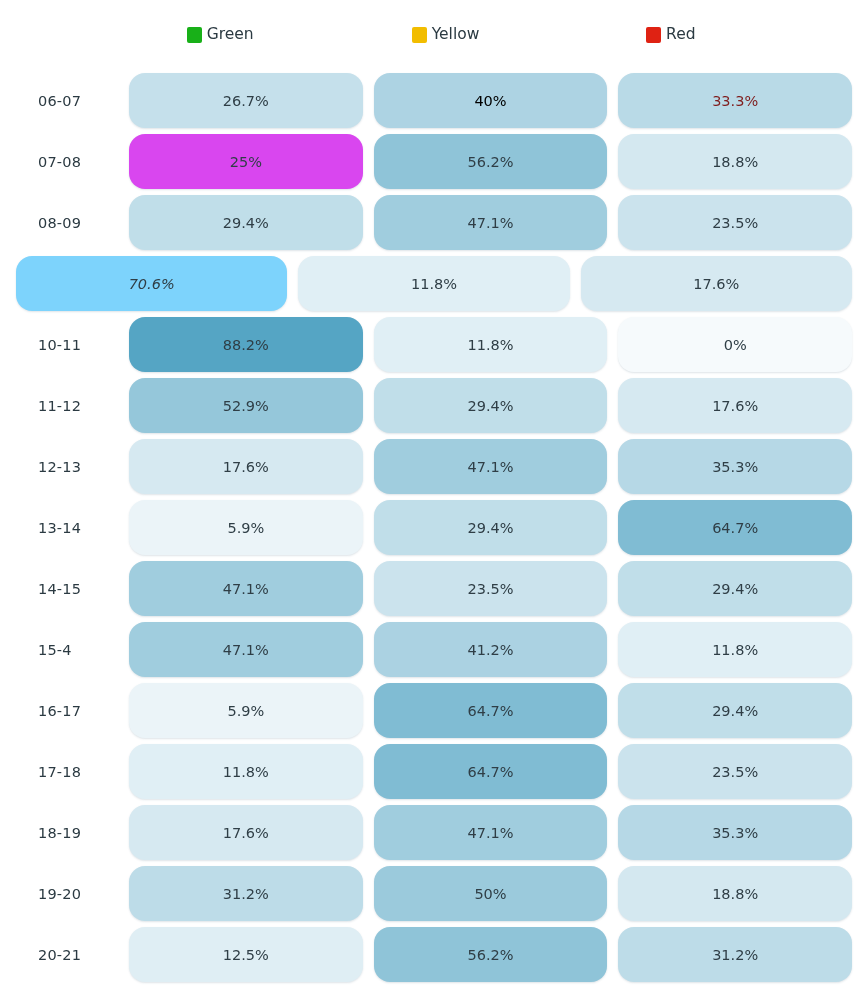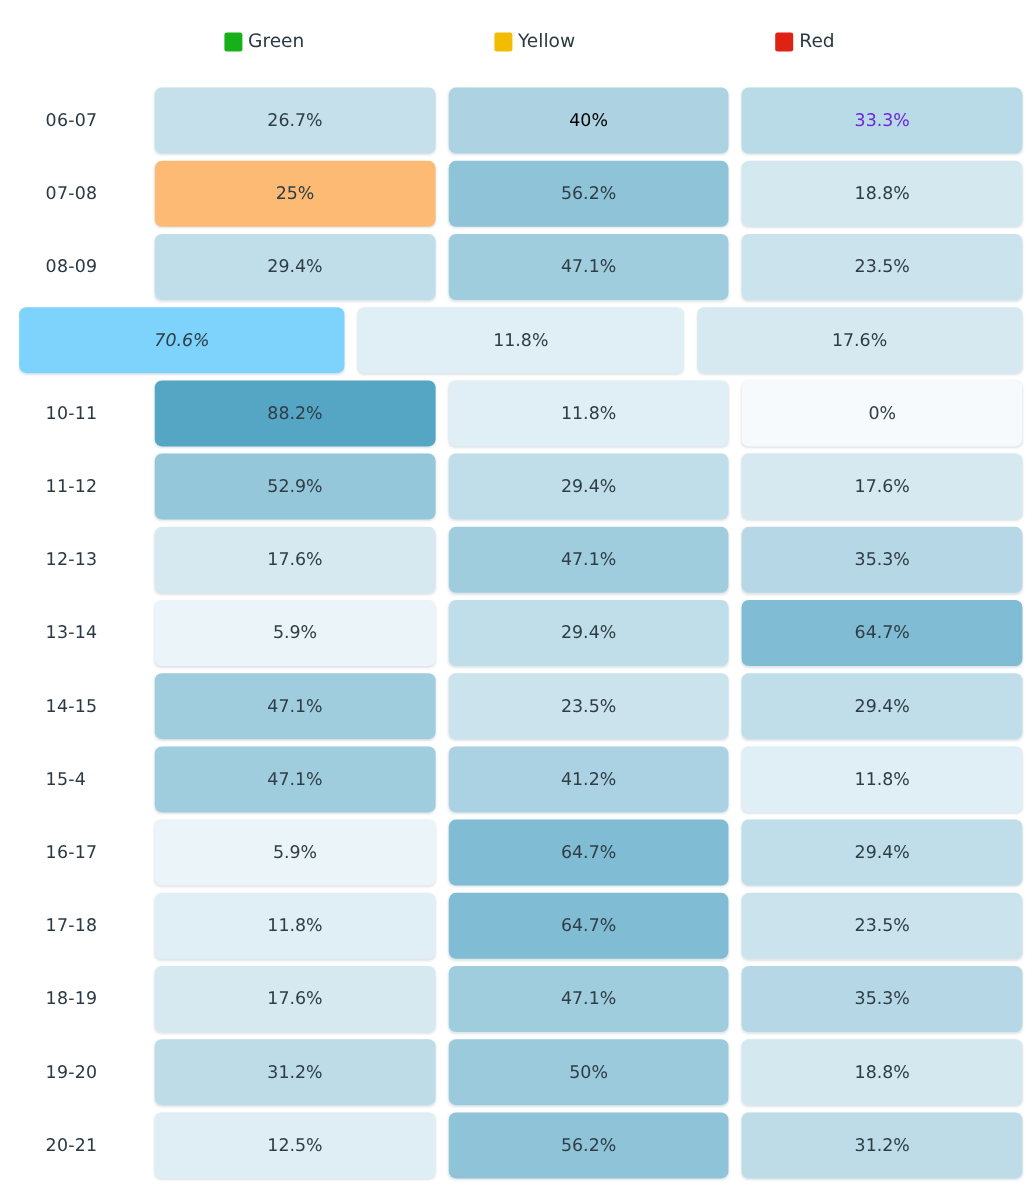--- a/index.html
+++ b/index.html
@@ -90,21 +90,21 @@
     align-items: center;
     padding: 3px 0;
     box-sizing: border-box;
   }
   .cell-gap {
     flex: 0 0 11px;
   }
   .cell {
     width: 100%;
     height: 100%;
-    border-radius: 6px;
+    border-radius: 16px;
     display: flex;
     align-items: center;
     justify-content: center;
     font-size: 14.5px;
     color: #2f3e46;
     box-shadow: 0 1px 2px rgba(90,120,140,0.20);
     box-sizing: border-box;
   }
   .rt-pad {
     flex: 0 0 22px;
@@ -139,28 +139,28 @@
         <div class="row-label">06-07</div>
         <div class="cell-wrap">
           <div class="cell" style="background: rgb(197, 224, 235); color: rgb(47, 62, 70);">26.7%</div>
         </div>
         <div class="cell-gap"></div>
         <div class="cell-wrap">
           <div class="cell" style="background: rgb(173, 211, 227); color: #000000;">40%</div>
         </div>
         <div class="cell-gap"></div>
         <div class="cell-wrap">
-          <div class="cell" style="background: rgb(185, 218, 231); color: #6d28d9;">33.3%</div>
+          <div class="cell" style="background: rgb(185, 218, 231); color: #7f1d1d;">33.3%</div>
         </div>
         <div class="rt-pad"></div>
       </div>
       <div class="row">
         <div class="row-label">07-08</div>
         <div class="cell-wrap">
-          <div class="cell" style="background: #fdba74; color: rgb(47, 62, 70);">25%</div>
+          <div class="cell" style="background: #d946ef; color: rgb(47, 62, 70);">25%</div>
         </div>
         <div class="cell-gap"></div>
         <div class="cell-wrap">
           <div class="cell" style="background: rgb(143, 196, 216); color: rgb(47, 62, 70);">56.2%</div>
         </div>
         <div class="cell-gap"></div>
         <div class="cell-wrap">
           <div class="cell" style="background: rgb(212, 232, 240); color: rgb(47, 62, 70);">18.8%</div>
         </div>
         <div class="rt-pad"></div>

